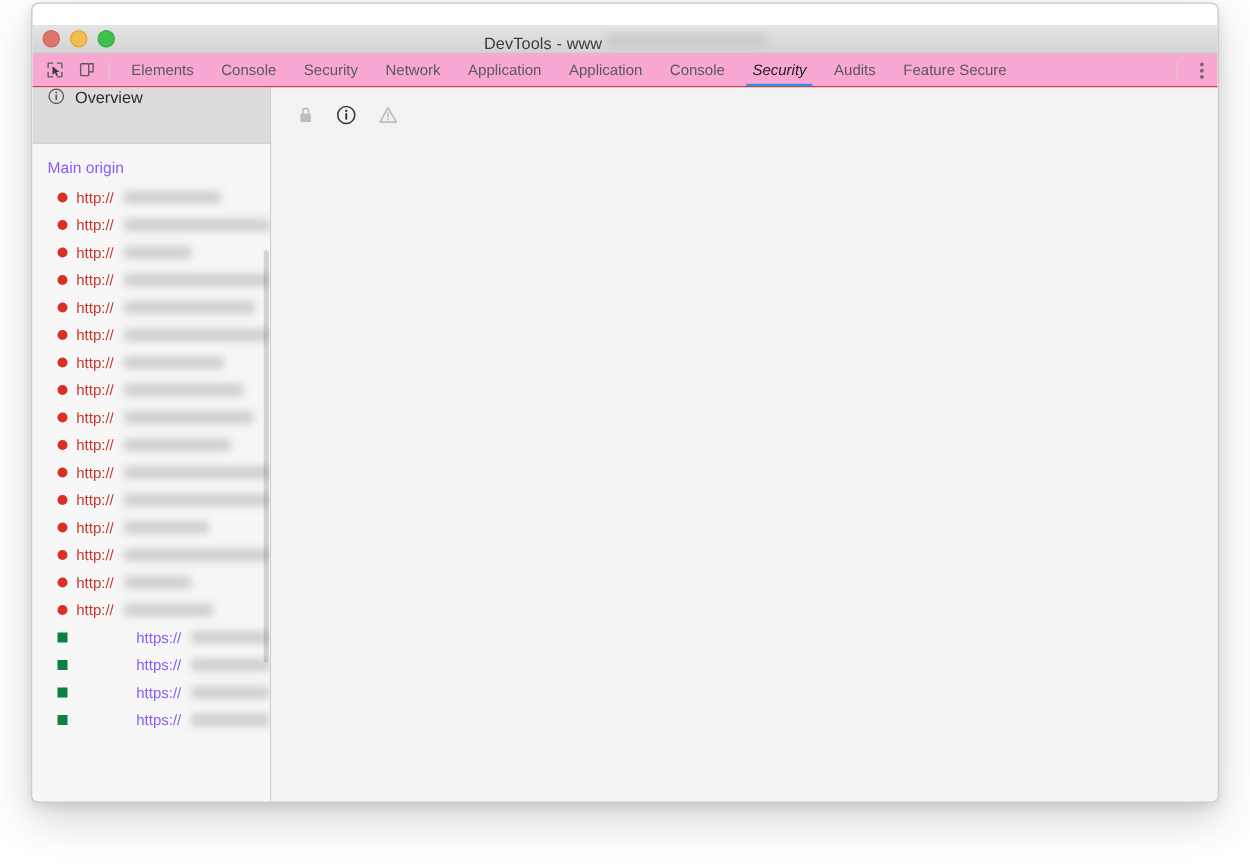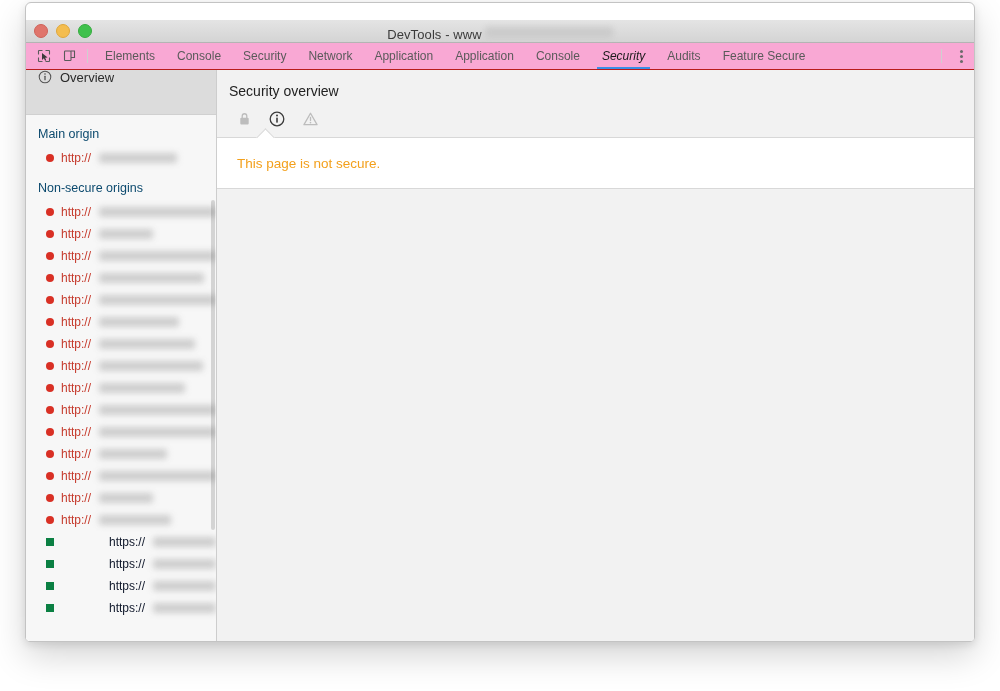--- a/index.html
+++ b/index.html
@@ -183,21 +183,21 @@
     gap: 8px;
     border-bottom: 1px solid #d0d0d0;
     cursor: default;
   }
   .overview-label {
     font-size: 13px;
     color: #2b2b2b;
   }
   .group-title {
     font-size: 12.5px;
-    color: #0c4a6e;
+    color: #8b5cf6;
     padding: 12px 0 6px 12px;
   }
   .origin-list { }
   .origin-row {
     height: 22px;
     display: flex;
     align-items: center;
     padding-left: 20px;
     gap: 7px;
     font-size: 12px;
@@ -209,21 +209,21 @@
     border-radius: 50%;
     background: #d93025;
     flex: none;
   }
   .sq {
     width: 8px; height: 8px;
     background: #0b8043;
     flex: none;
   }
   .scheme-insecure { color: #c5392b; }
-  .scheme-secure   { color: #0f172a; padding-left: 48px; }
+  .scheme-secure   { color: #8b5cf6; padding-left: 48px; }
   .origin-redact {
     height: 10px;
     margin-left: 1px;
     position: relative;
     top: 0px;
   }
 
   .sb-scrollbar {
     position: absolute;
     right: 1px;
@@ -389,21 +389,20 @@
 
         <div class="group-title">Main origin</div>
         <div class="origin-list">
           <div class="origin-row">
             <span class="dot"></span>
             <span class="scheme-insecure">http://</span>
             <span class="redact origin-redact" style="width: 78px;"></span>
           </div>
         </div>
 
-        <div class="group-title">Non-secure origins</div>
         <div class="origin-list">
           <div class="origin-row">
               <span class="dot"></span>
               <span class="scheme-insecure">http://</span>
               <span class="redact origin-redact" style="width: 128px;"></span>
             </div>
           <div class="origin-row">
               <span class="dot"></span>
               <span class="scheme-insecure">http://</span>
               <span class="redact origin-redact" style="width: 54px;"></span>
@@ -496,21 +495,20 @@
               <span class="scheme-secure">https://</span>
               <span class="redact origin-redact" style="width: 133px;"></span>
             </div>
         </div>
 
         <div class="sb-scrollbar"></div>
       </div>
 
       <div class="main">
         <div class="main-header">
-          <div class="main-title">Security overview</div>
           <div class="icon-row">
             <span class="sec-icon">
               <svg width="13" height="14" viewBox="0 0 14 16">
                 <rect x="2.2" y="6.6" width="9.6" height="7.8" rx="1.2" fill="#bdbdbd"></rect>
                 <path d="M4.4 6.8 V4.6 a2.6 2.6 0 0 1 5.2 0 V6.8" fill="none" stroke="#bdbdbd" stroke-width="1.5"></path>
               </svg>
             </span>
             <span class="sec-icon">
               <svg width="16" height="16" viewBox="0 0 16 16">
                 <circle cx="8" cy="8" r="6.8" fill="none" stroke="#3c3c3c" stroke-width="1.3"></circle>
@@ -521,22 +519,19 @@
             <span class="sec-icon">
               <svg width="15" height="14" viewBox="0 0 16 15">
                 <path d="M8 1.3 L15 13.6 L1 13.6 Z" fill="none" stroke="#bdbdbd" stroke-width="1.4" stroke-linejoin="round"></path>
                 <rect x="7.3" y="5.2" width="1.4" height="4.4" rx="0.6" fill="#bdbdbd"></rect>
                 <circle cx="8" cy="11.3" r="0.9" fill="#bdbdbd"></circle>
               </svg>
             </span>
           </div>
         </div>
 
-        <div class="summary-box">
-          <span class="summary-text">This page is not secure.</span>
-        </div>
 
         <div class="main-filler"></div>
       </div>
 
     </div>
   </div>
 </div>
 
 </body></html>

